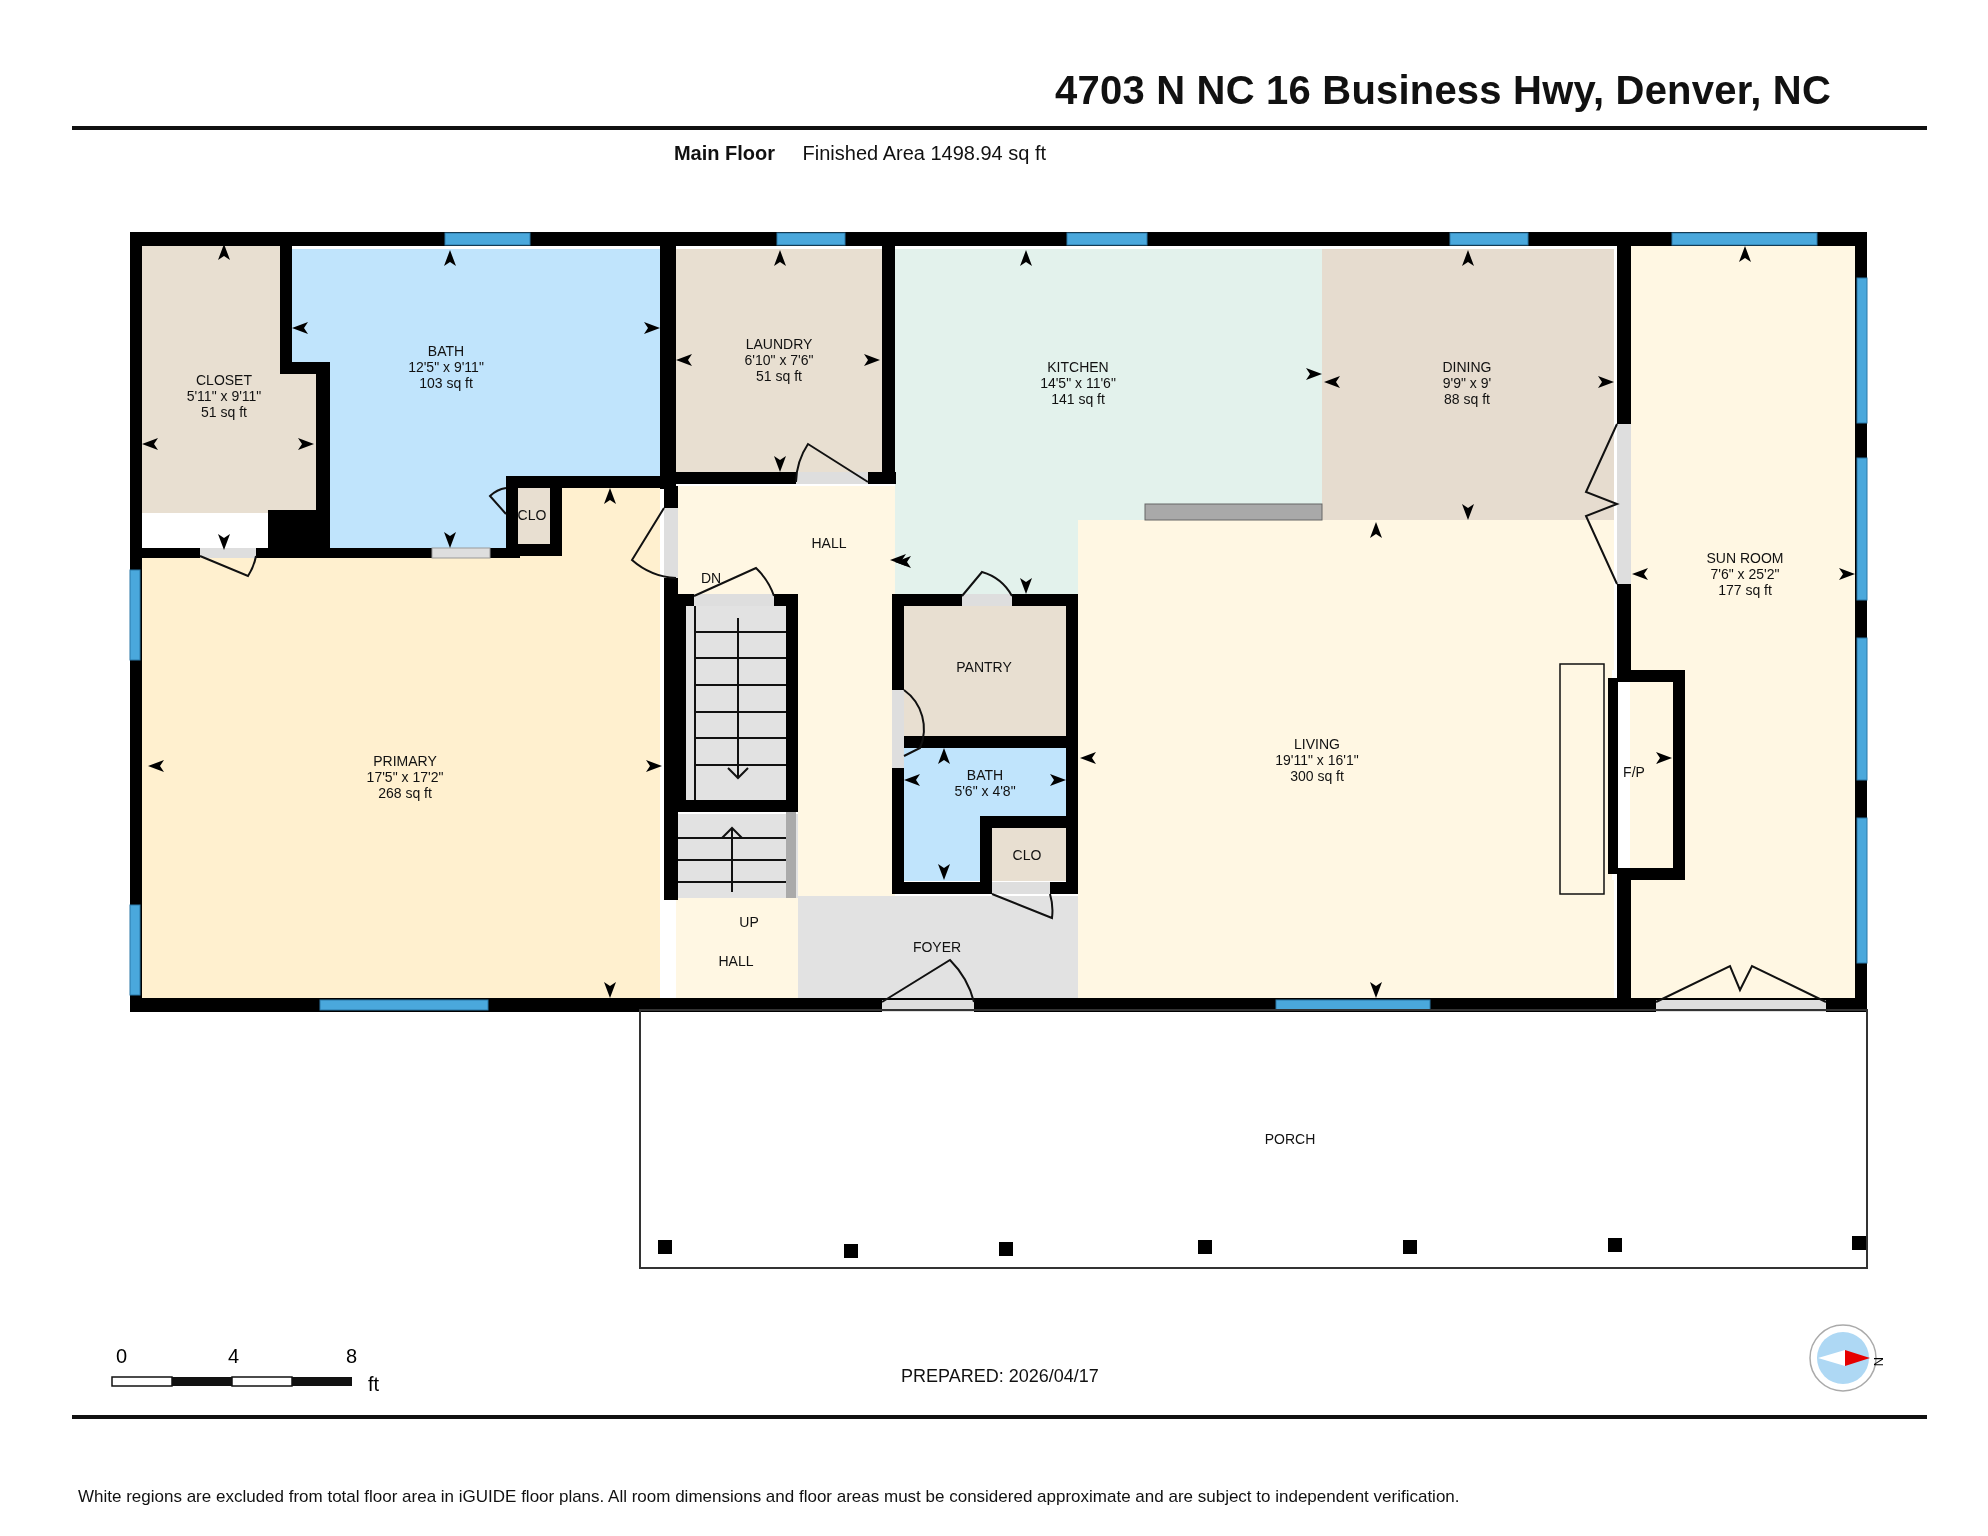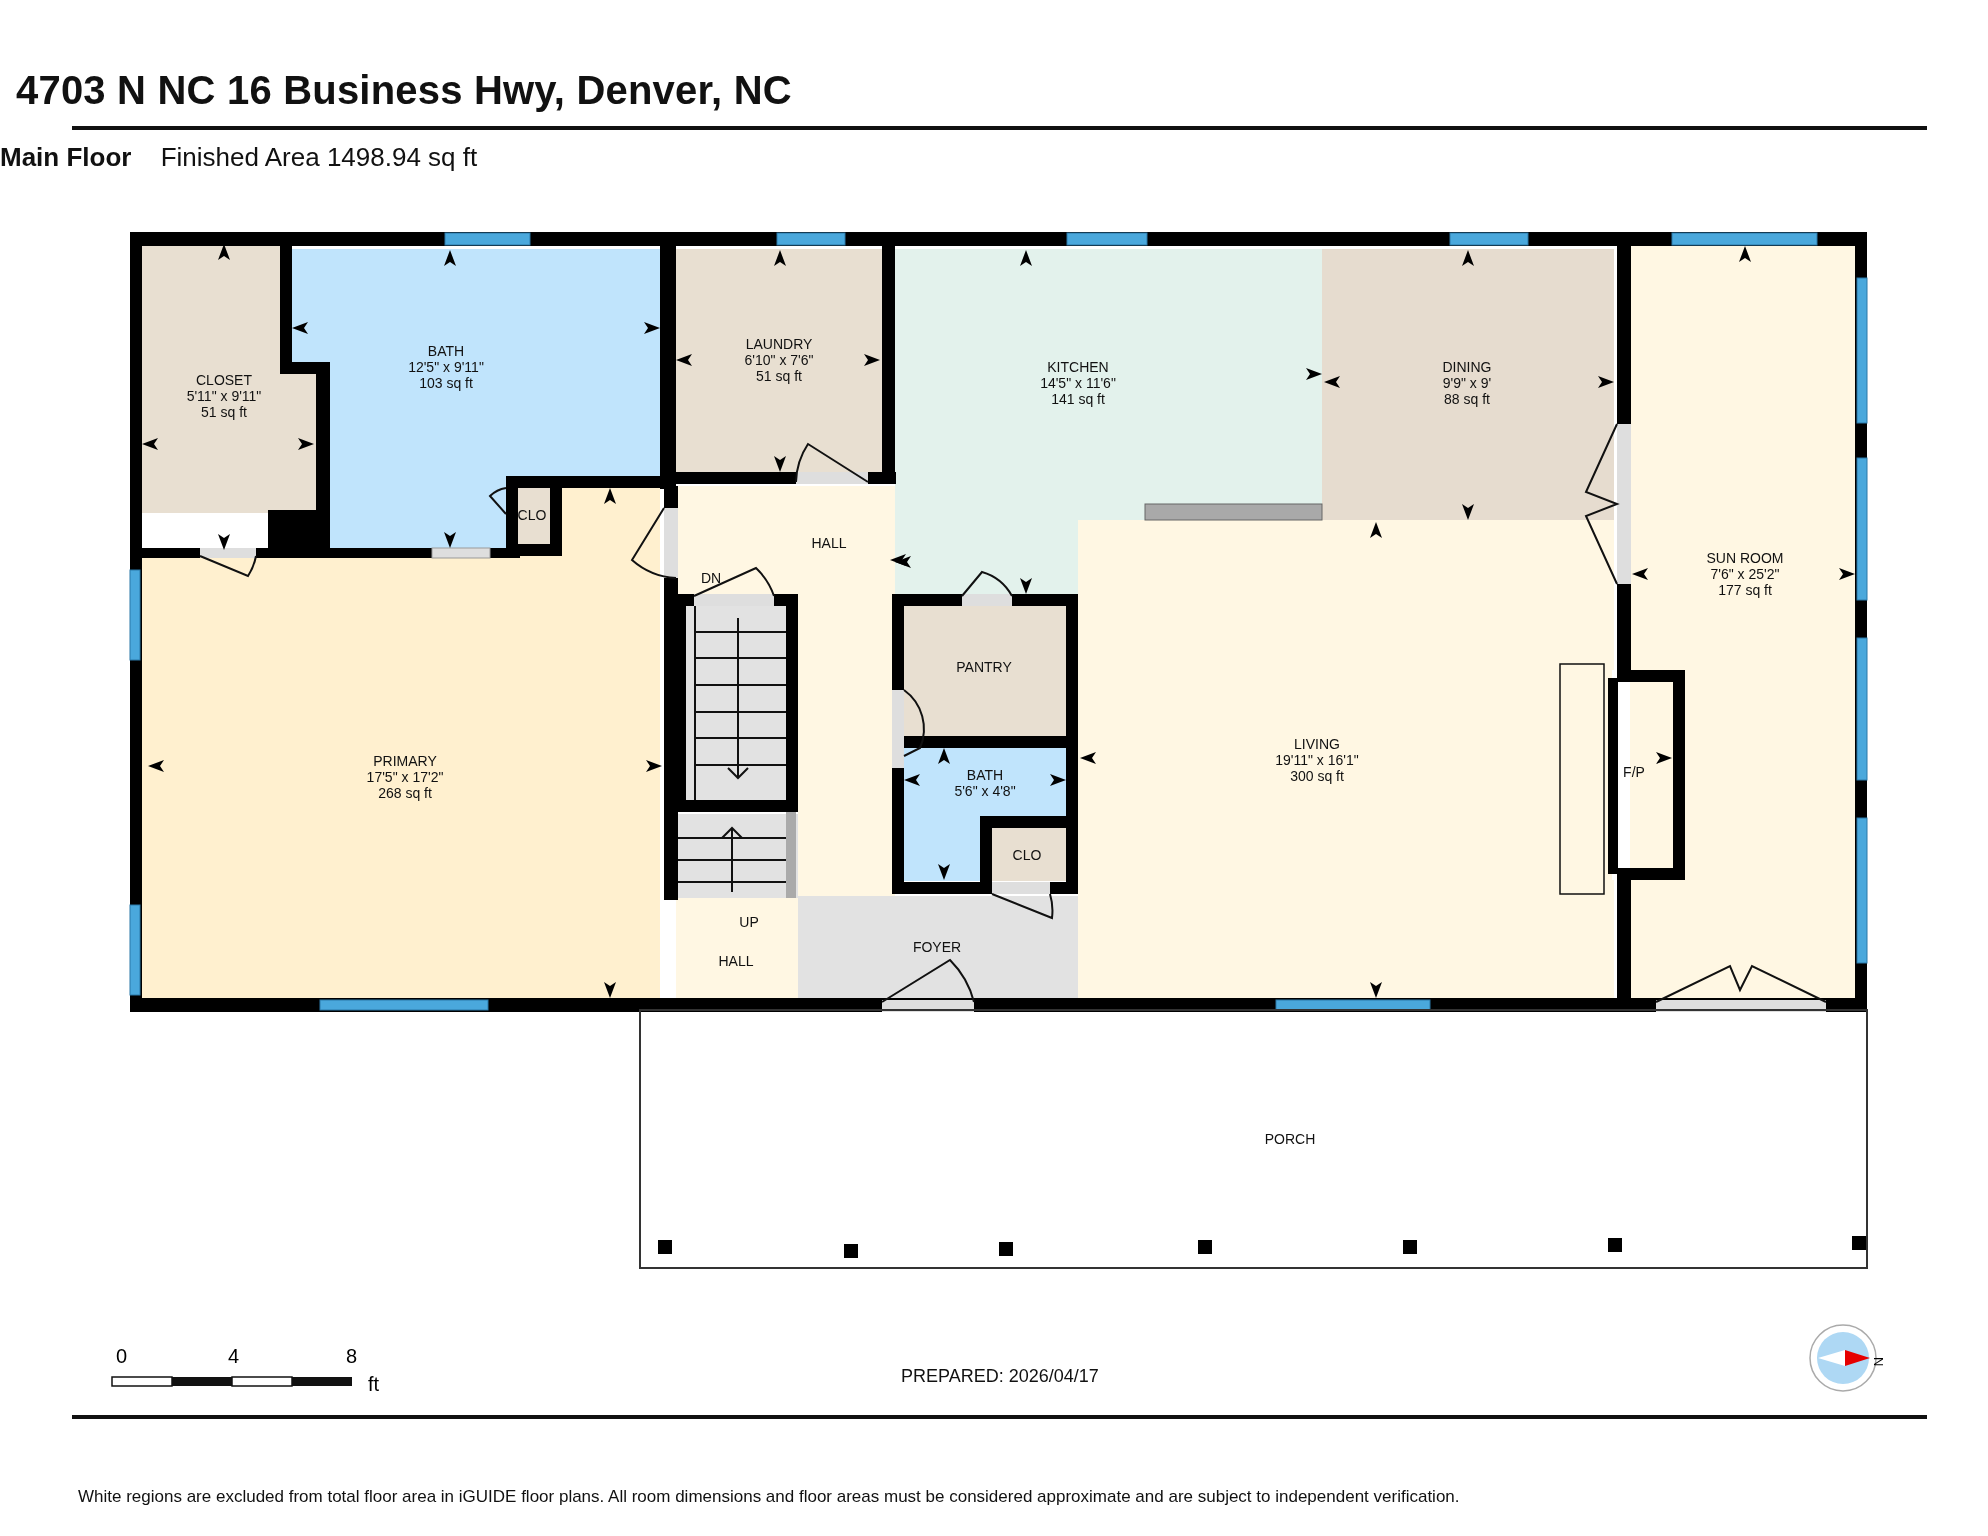--- a/index.html
+++ b/index.html
@@ -1,20 +1,20 @@
 <!DOCTYPE html>
 <html><head>
 <meta charset="utf-8">
 <style>
   html, body { margin:0; padding:0; background:#ffffff; }
   body { width:1988px; height:1536px; position:relative; overflow:hidden; font-family:"Liberation Sans", sans-serif; color:#111; }
   .abs { position:absolute; }
-  #title { left:16px; width:1828px; top:68px; text-align:left; font-size:40px; font-weight:bold; letter-spacing:0.2px; }
+  #title { left:3px; width:1828px; top:68px; text-align:right; font-size:40px; font-weight:bold; letter-spacing:0.2px; }
   #rule-top { left:72px; width:1855px; top:126px; height:4px; background:#111; }
-  #subtitle { left:0; width:1720px; top:142px; font-size:26px; }
+  #subtitle { left:0; width:1720px; top:142px; text-align:center; font-size:20px; }
   #subtitle .floor { font-weight:bold; margin-right:22px; }
   #plan { left:0; top:0; width:1988px; height:1536px; }
   #scale { left:110px; top:1345px; width:300px; height:50px; }
   #prepared { left:901px; top:1366px; font-size:18px; }
   #compass { left:1808px; top:1323px; width:75px; height:75px; }
   #rule-bottom { left:72px; width:1855px; top:1415px; height:4px; background:#111; }
   #disclaimer { left:78px; top:1487px; font-size:17px; }
 </style>
 </head>
 <body>

